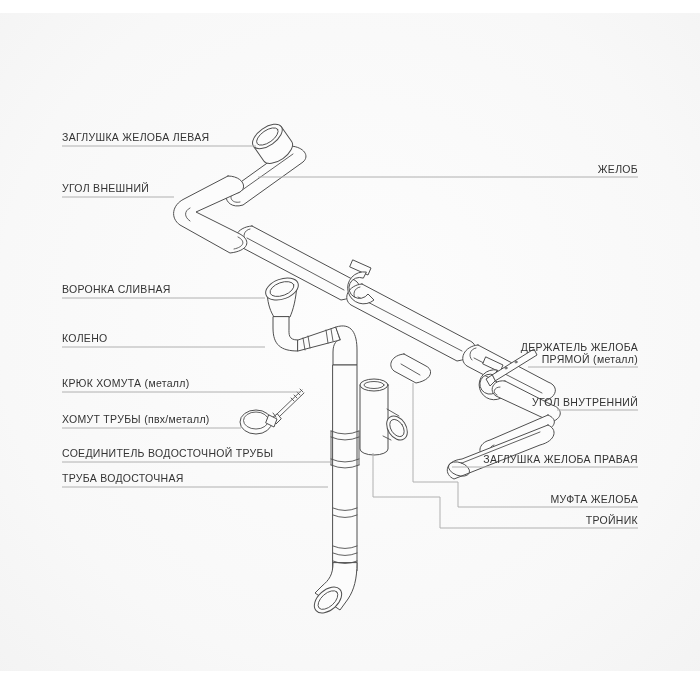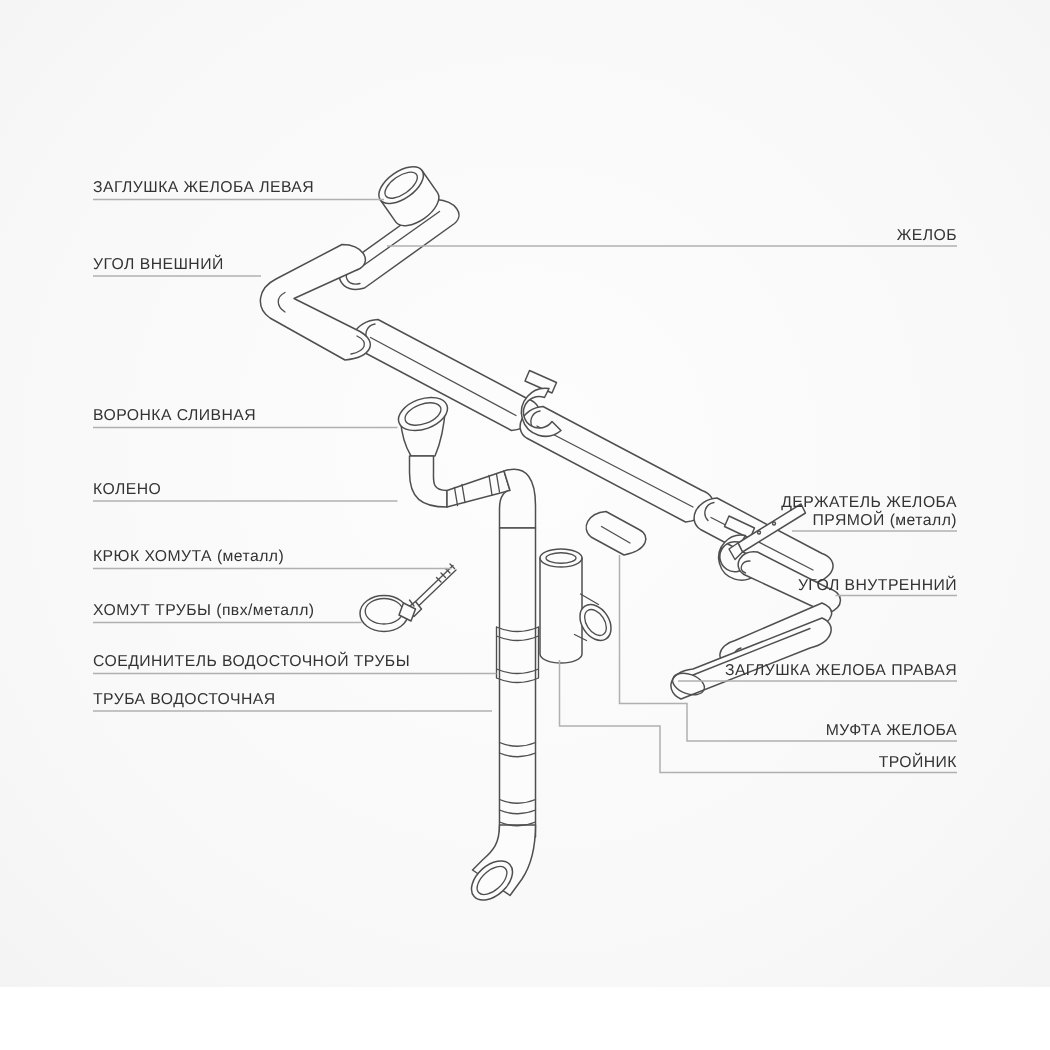--- a/index.html
+++ b/index.html
@@ -2,20 +2,21 @@
 <html><head>
 <meta charset="utf-8">
 <style>
   html,body{margin:0;padding:0;}
   .stage{
     position:relative;
     width:700px;height:658px;
     background: radial-gradient(ellipse 640px 640px at 50% 46%, #fdfdfd 0%, #f8f8f8 55%, #efefef 100%);
     overflow:hidden;
     font-family:"Liberation Sans", sans-serif;
+    margin-top:13px;
   }
   svg{display:block;}
   text{
     font-family:"Liberation Sans", sans-serif;
     font-size:10.5px;
     letter-spacing:0.3px;
     fill:#333333;
   }
   .part{fill:#fcfcfc;stroke:#4f4f4f;stroke-width:1;stroke-linejoin:round;stroke-linecap:round;}
   .detail{fill:none;stroke:#4f4f4f;stroke-width:0.9;stroke-linejoin:round;stroke-linecap:round;}

